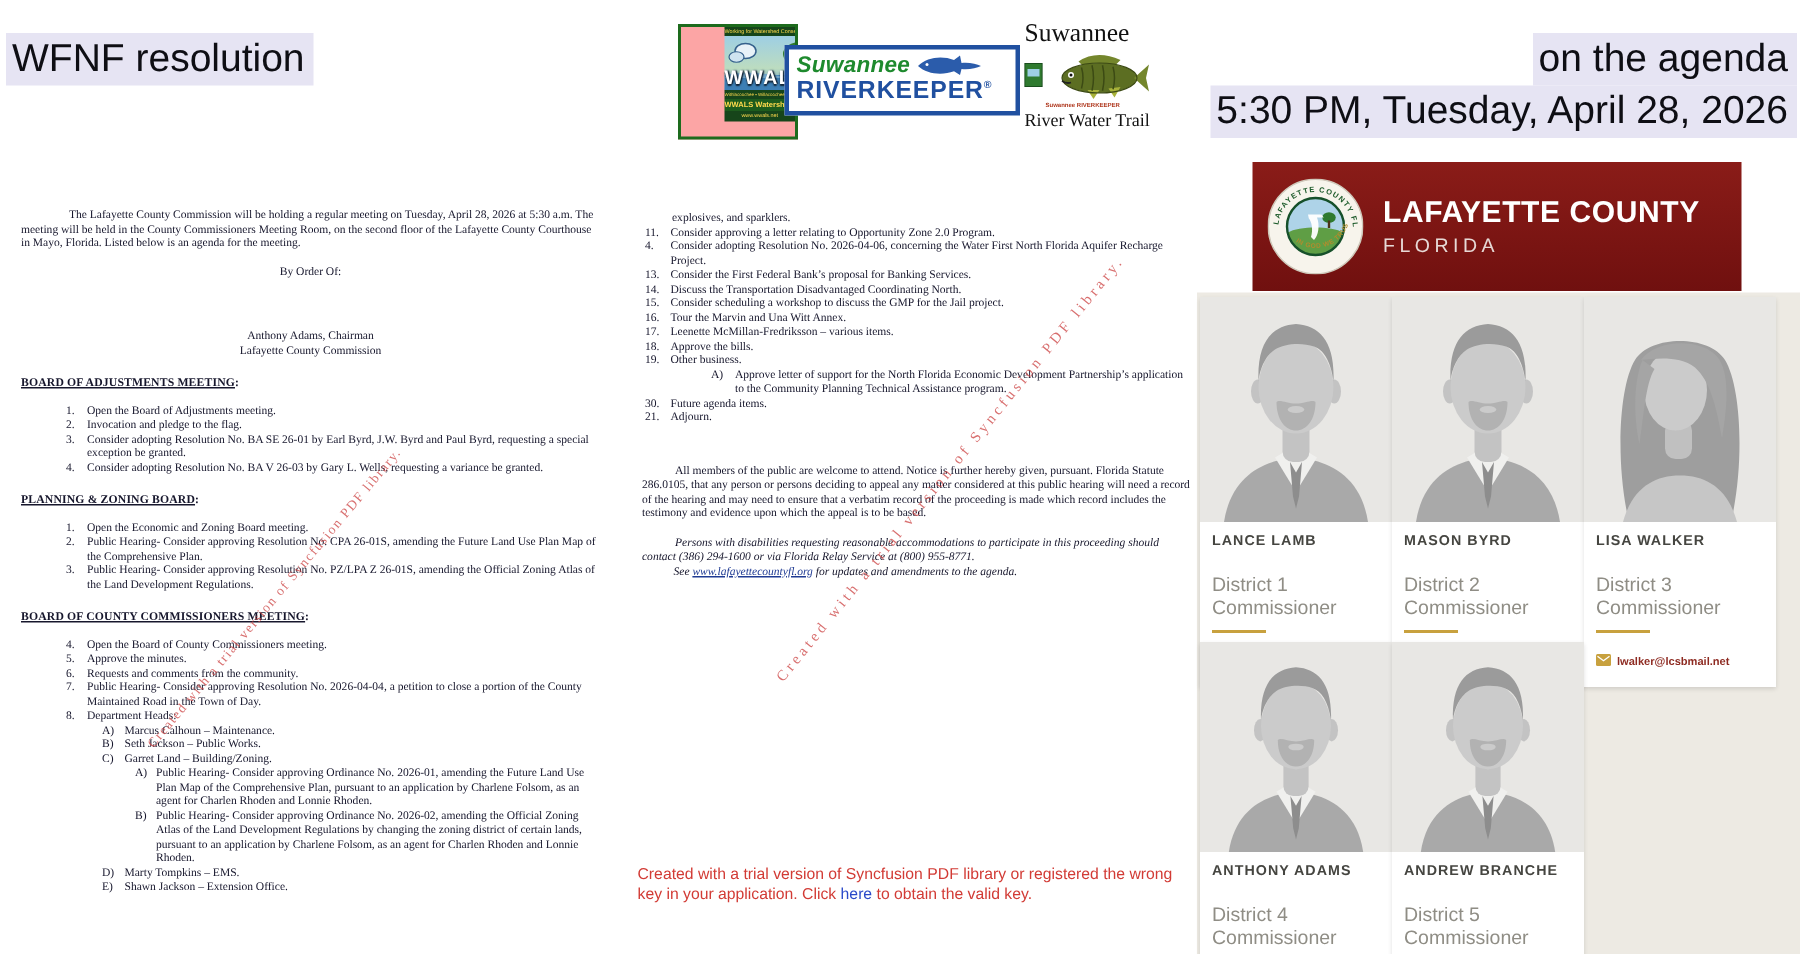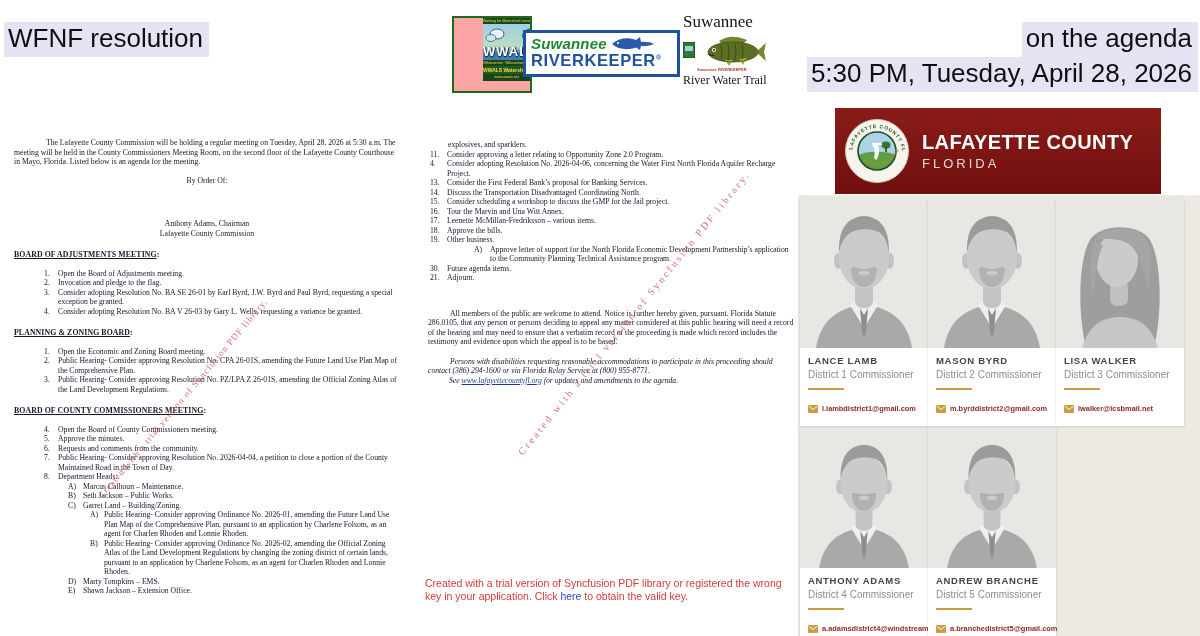--- a/index.html
+++ b/index.html
@@ -82,21 +82,21 @@
   .cards-row { position:absolute; display:flex; gap:0; }
   .cards-row1 { left:800px; top:198px; }
   .cards-row2 { left:800px; top:428px; }
   .card { width:128px; background:#fff; box-shadow:0 1px 3px rgba(0,0,0,0.12); }
   .cards-row1 .card .avatar { height:150px; }
   .cards-row2 .card .avatar { height:140px; }
   .avatar { background:#e8e7e4; overflow:hidden; }
   .avatar svg { display:block; }
   .card-info { padding:7px 8px 9px; }
   .c-name { font-size:9.5px; font-weight:bold; letter-spacing:0.7px; color:#454540; }
-  .c-district { font-size:10px; color:#8f8d85; margin-top:3px; }
+  .c-district { font-size:13px; color:#8f8d85; margin-top:16px; }
   .c-divider { width:36px; height:2px; background:#c8a13e; margin:8px 0 9px; }
   .c-emailrow { display:flex; align-items:center; gap:4px; }
   .c-email { font-size:7.4px; font-weight:bold; color:#8e2b22; text-decoration:none; cursor:pointer; white-space:nowrap; }
 </style>
 </head>
 <body>
 
 <div class="canvas">
 
   <div class="headline left">

